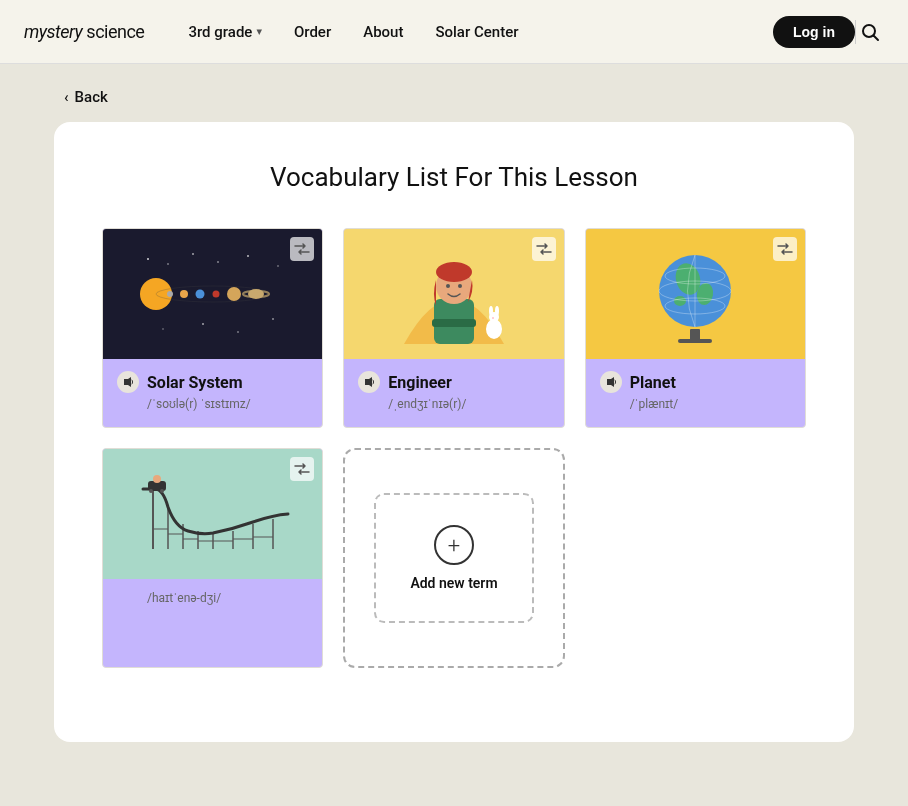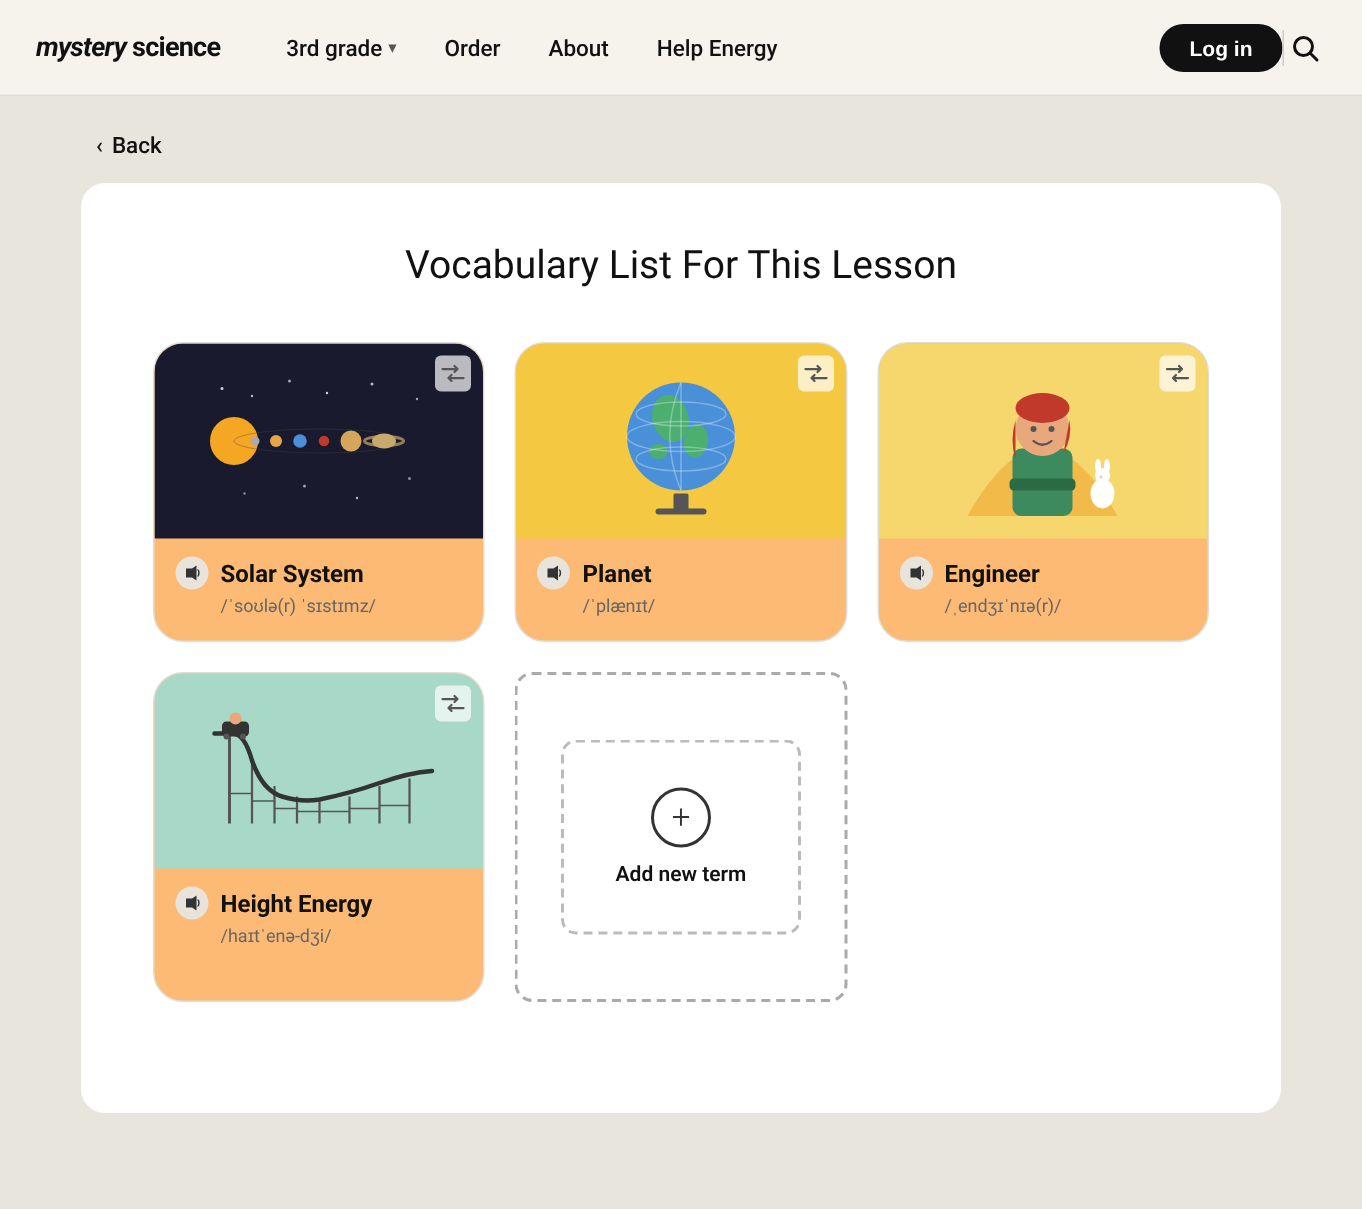--- a/index.html
+++ b/index.html
@@ -15,21 +15,21 @@
       background: #f5f3eb;
       border-bottom: 1px solid #ddd;
       display: flex;
       align-items: center;
       padding: 0 24px;
       height: 64px;
       position: relative;
     }
     .logo {
       font-size: 18px;
-      font-weight: 700;
+      font-weight: 400;
       color: #111;
       margin-right: 32px;
       white-space: nowrap;
       letter-spacing: -0.5px;
     }
     .logo span {
       font-style: italic;
     }
     .nav-links {
       display: flex;
@@ -114,23 +114,23 @@
     }
 
     
     .card-grid {
       display: grid;
       grid-template-columns: repeat(3, 1fr);
       gap: 20px;
     }
 
     .vocab-card {
-      background: #fdba74;
+      background: #c4b5fd;
       border: 1px solid #e0ddd6;
-      border-radius: 20px;
+      border-radius: 4px;
       overflow: hidden;
       position: relative;
     }
 
     .card-image {
       width: 100%;
       height: 130px;
       display: flex;
       align-items: center;
       justify-content: center;
@@ -250,21 +250,21 @@
       <span>3rd grade</span>
       <span class="chevron">▾</span>
     </a>
     <a class="nav-link">
       <span>Order</span>
     </a>
     <a class="nav-link">
       <span>About</span>
     </a>
     <a class="nav-link">
-      <span>Help Energy</span>
+      <span>Solar Center</span>
     </a>
   </div>
   <div class="nav-right">
     <button class="login-btn">Log in</button>
     <div class="nav-divider"></div>
     <button class="search-icon-btn">
       <svg width="20" height="20" viewBox="0 0 20 20" fill="none">
         <circle cx="9" cy="9" r="6" stroke="#111" stroke-width="2"></circle>
         <line x1="13.5" y1="13.5" x2="18" y2="18" stroke="#111" stroke-width="2" stroke-linecap="round"></line>
       </svg>
@@ -331,20 +331,68 @@
                 <path d="M10 4c0.8 0.6 0.8 3.4 0 4" stroke="#333" stroke-width="1" stroke-linecap="round" fill="none"></path>
               </svg>
             </div>
             <span class="card-word">Solar System</span>
           </div>
           <div class="card-phonetic">/ˈsoʊlə(r) ˈsɪstɪmz/</div>
         </div>
       </div>
 
       <div class="vocab-card">
+        <div class="card-image engineer-bg">
+          <div class="shuffle-icon">
+            <svg width="16" height="12" viewBox="0 0 16 12" fill="none">
+              <path d="M1 3h10M11 3l-2-2M11 3l-2 2" stroke="#555" stroke-width="1.5" stroke-linecap="round"></path>
+              <path d="M15 9H5M5 9l2-2M5 9l2 2" stroke="#555" stroke-width="1.5" stroke-linecap="round"></path>
+            </svg>
+          </div>
+
+          <svg width="140" height="120" viewBox="0 0 140 120">
+
+            <path d="M 20 110 Q 70 20 120 110" fill="#f0a830" opacity="0.6"></path>
+
+            <rect x="50" y="65" width="40" height="45" rx="6" fill="#3d8a5f"></rect>
+
+            <rect x="48" y="85" width="44" height="8" rx="3" fill="#2a6b45"></rect>
+
+            <circle cx="70" cy="52" r="18" fill="#e8a87c"></circle>
+
+            <ellipse cx="70" cy="38" rx="18" ry="10" fill="#c0392b"></ellipse>
+            <path d="M 52 46 Q 48 60 52 72" fill="#c0392b"></path>
+            <path d="M 88 46 Q 90 58 84 68" fill="#c0392b"></path>
+
+            <circle cx="64" cy="52" r="2" fill="#555"></circle>
+            <circle cx="76" cy="52" r="2" fill="#555"></circle>
+            <path d="M 64 60 Q 70 65 76 60" fill="none" stroke="#555" stroke-width="1.5" stroke-linecap="round"></path>
+
+            <ellipse cx="110" cy="95" rx="8" ry="10" fill="white"></ellipse>
+            <circle cx="110" cy="83" r="5" fill="white"></circle>
+            <ellipse cx="107" cy="77" rx="2" ry="5" fill="white"></ellipse>
+            <ellipse cx="113" cy="77" rx="2" ry="5" fill="white"></ellipse>
+            <circle cx="109" cy="84" r="1" fill="pink"></circle>
+          </svg>
+        </div>
+        <div class="card-body">
+          <div class="card-word-row">
+            <div class="sound-icon">
+              <svg width="12" height="12" viewBox="0 0 12 12" fill="none">
+                <polygon points="2,3 6,3 9,1 9,11 6,9 2,9" fill="#333"></polygon>
+                <path d="M10 4c0.8 0.6 0.8 3.4 0 4" stroke="#333" stroke-width="1" stroke-linecap="round" fill="none"></path>
+              </svg>
+            </div>
+            <span class="card-word">Engineer</span>
+          </div>
+          <div class="card-phonetic">/ˌendʒɪˈnɪə(r)/</div>
+        </div>
+      </div>
+
+      <div class="vocab-card">
         <div class="card-image planet-bg">
           <div class="shuffle-icon">
             <svg width="16" height="12" viewBox="0 0 16 12" fill="none">
               <path d="M1 3h10M11 3l-2-2M11 3l-2 2" stroke="#555" stroke-width="1.5" stroke-linecap="round"></path>
               <path d="M15 9H5M5 9l2-2M5 9l2 2" stroke="#555" stroke-width="1.5" stroke-linecap="round"></path>
             </svg>
           </div>
 
           <svg width="90" height="110" viewBox="0 0 90 110">
 
@@ -374,68 +422,20 @@
                 <path d="M10 4c0.8 0.6 0.8 3.4 0 4" stroke="#333" stroke-width="1" stroke-linecap="round" fill="none"></path>
               </svg>
             </div>
             <span class="card-word">Planet</span>
           </div>
           <div class="card-phonetic">/ˈplænɪt/</div>
         </div>
       </div>
 
       <div class="vocab-card">
-        <div class="card-image engineer-bg">
-          <div class="shuffle-icon">
-            <svg width="16" height="12" viewBox="0 0 16 12" fill="none">
-              <path d="M1 3h10M11 3l-2-2M11 3l-2 2" stroke="#555" stroke-width="1.5" stroke-linecap="round"></path>
-              <path d="M15 9H5M5 9l2-2M5 9l2 2" stroke="#555" stroke-width="1.5" stroke-linecap="round"></path>
-            </svg>
-          </div>
-
-          <svg width="140" height="120" viewBox="0 0 140 120">
-
-            <path d="M 20 110 Q 70 20 120 110" fill="#f0a830" opacity="0.6"></path>
-
-            <rect x="50" y="65" width="40" height="45" rx="6" fill="#3d8a5f"></rect>
-
-            <rect x="48" y="85" width="44" height="8" rx="3" fill="#2a6b45"></rect>
-
-            <circle cx="70" cy="52" r="18" fill="#e8a87c"></circle>
-
-            <ellipse cx="70" cy="38" rx="18" ry="10" fill="#c0392b"></ellipse>
-            <path d="M 52 46 Q 48 60 52 72" fill="#c0392b"></path>
-            <path d="M 88 46 Q 90 58 84 68" fill="#c0392b"></path>
-
-            <circle cx="64" cy="52" r="2" fill="#555"></circle>
-            <circle cx="76" cy="52" r="2" fill="#555"></circle>
-            <path d="M 64 60 Q 70 65 76 60" fill="none" stroke="#555" stroke-width="1.5" stroke-linecap="round"></path>
-
-            <ellipse cx="110" cy="95" rx="8" ry="10" fill="white"></ellipse>
-            <circle cx="110" cy="83" r="5" fill="white"></circle>
-            <ellipse cx="107" cy="77" rx="2" ry="5" fill="white"></ellipse>
-            <ellipse cx="113" cy="77" rx="2" ry="5" fill="white"></ellipse>
-            <circle cx="109" cy="84" r="1" fill="pink"></circle>
-          </svg>
-        </div>
-        <div class="card-body">
-          <div class="card-word-row">
-            <div class="sound-icon">
-              <svg width="12" height="12" viewBox="0 0 12 12" fill="none">
-                <polygon points="2,3 6,3 9,1 9,11 6,9 2,9" fill="#333"></polygon>
-                <path d="M10 4c0.8 0.6 0.8 3.4 0 4" stroke="#333" stroke-width="1" stroke-linecap="round" fill="none"></path>
-              </svg>
-            </div>
-            <span class="card-word">Engineer</span>
-          </div>
-          <div class="card-phonetic">/ˌendʒɪˈnɪə(r)/</div>
-        </div>
-      </div>
-
-      <div class="vocab-card">
         <div class="card-image energy-bg">
           <div class="shuffle-icon">
             <svg width="16" height="12" viewBox="0 0 16 12" fill="none">
               <path d="M1 3h10M11 3l-2-2M11 3l-2 2" stroke="#555" stroke-width="1.5" stroke-linecap="round"></path>
               <path d="M15 9H5M5 9l2-2M5 9l2 2" stroke="#555" stroke-width="1.5" stroke-linecap="round"></path>
             </svg>
           </div>
 
           <svg width="160" height="110" viewBox="0 0 160 110">
 
@@ -459,29 +459,20 @@
             <path d="M 10 30 L 22 30 Q 30 30 35 48 Q 42 68 55 72 Q 68 76 80 74 Q 100 70 120 63 Q 140 56 155 55" fill="none" stroke="#333" stroke-width="3" stroke-linecap="round"></path>
 
             <rect x="15" y="22" width="18" height="10" rx="3" fill="#333"></rect>
             <circle cx="18" cy="32" r="2" fill="#555"></circle>
             <circle cx="29" cy="32" r="2" fill="#555"></circle>
 
             <circle cx="24" cy="20" r="4" fill="#e8a87c"></circle>
           </svg>
         </div>
         <div class="card-body">
-          <div class="card-word-row">
-            <div class="sound-icon">
-              <svg width="12" height="12" viewBox="0 0 12 12" fill="none">
-                <polygon points="2,3 6,3 9,1 9,11 6,9 2,9" fill="#333"></polygon>
-                <path d="M10 4c0.8 0.6 0.8 3.4 0 4" stroke="#333" stroke-width="1" stroke-linecap="round" fill="none"></path>
-              </svg>
-            </div>
-            <span class="card-word">Height Energy</span>
-          </div>
           <div class="card-phonetic">/haɪtˈenə-dʒi/</div>
         </div>
       </div>
 
       <div class="add-term-card">
         <div class="add-term-inner">
           <div class="plus-circle">+</div>
           <span class="add-term-label">Add new term</span>
         </div>
       </div>

